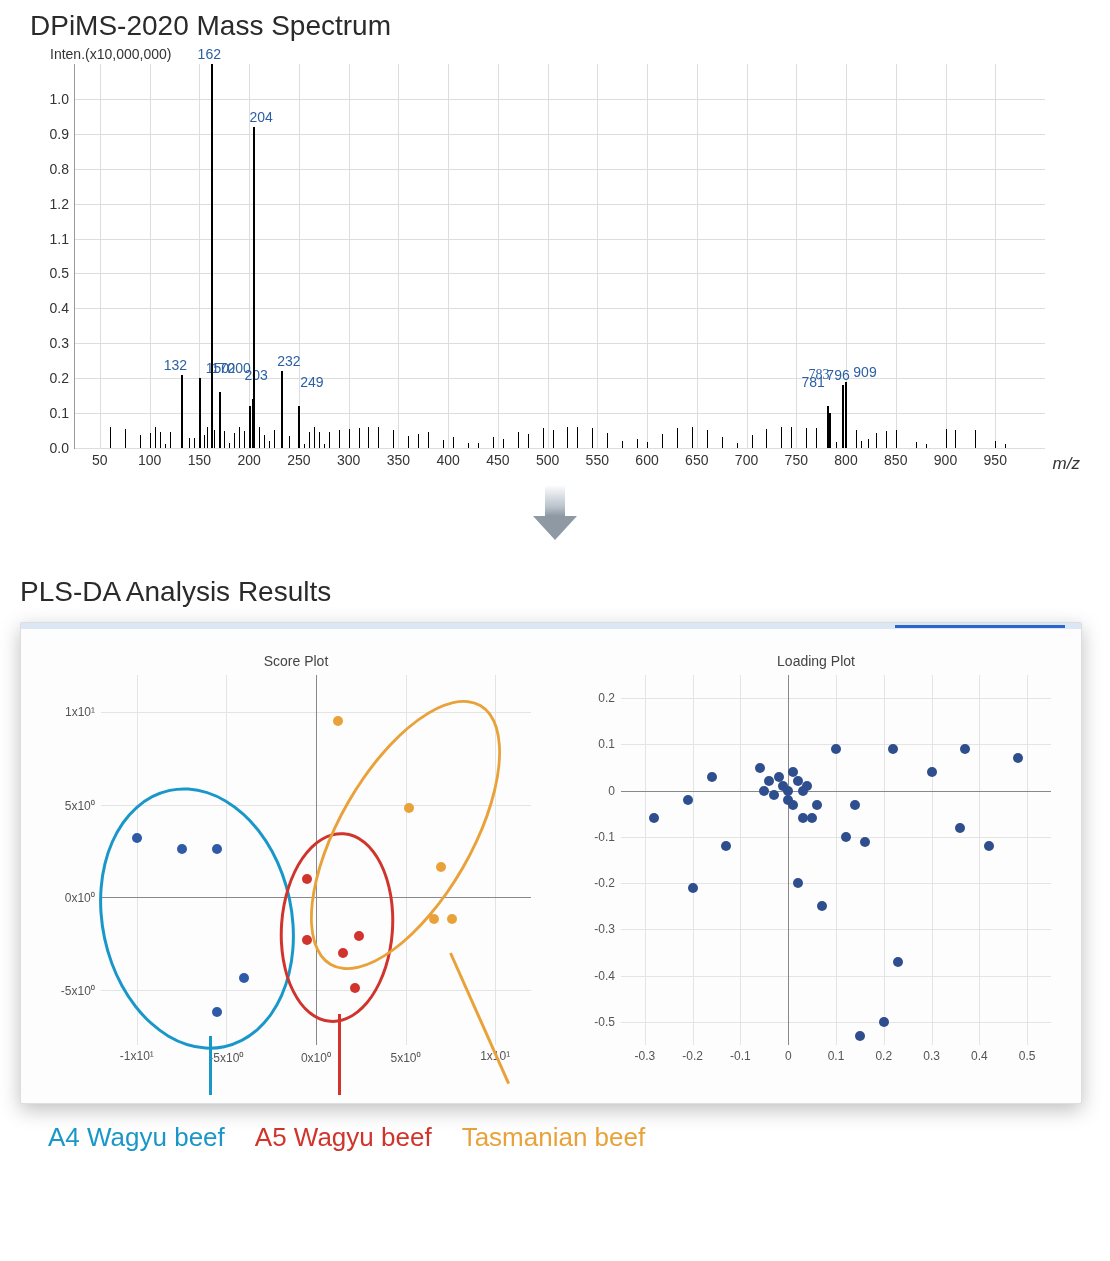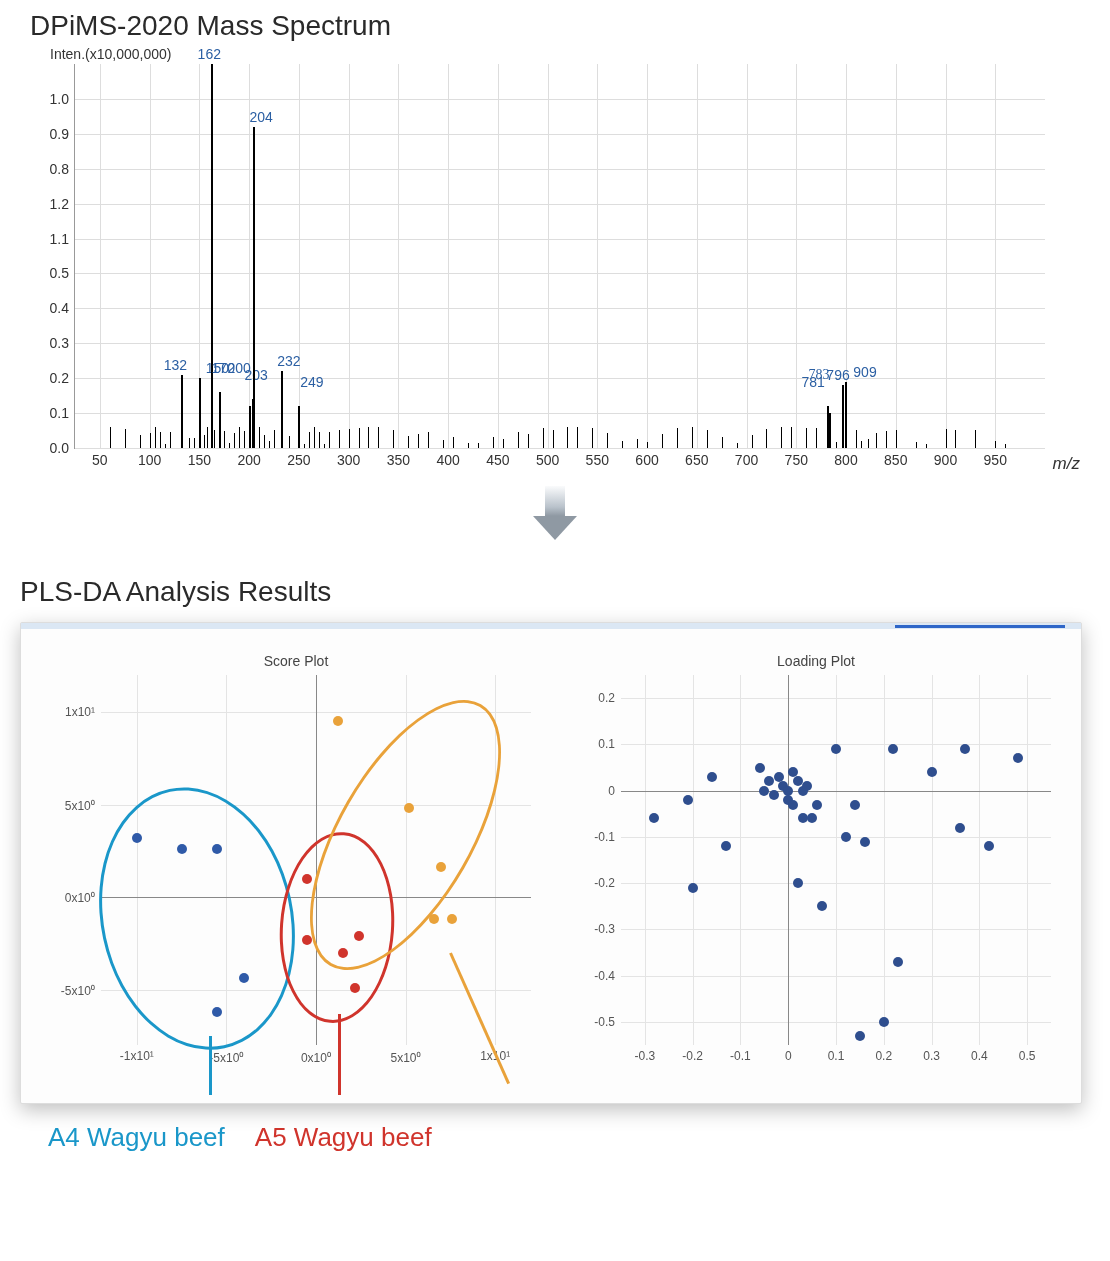--- a/index.html
+++ b/index.html
@@ -377,15 +377,16 @@
           <div class="pt navy" style="left: 344px; top: 74px;"></div>
           <div class="pt navy" style="left: 367.889px; top: 171.125px;"></div>
           <div class="pt navy" style="left: 396.556px; top: 83.25px;"></div>
         </div>
   </div>
 </div>
 
 <div class="legend">
   <span class="a4">A4 Wagyu beef</span>
   <span class="a5">A5 Wagyu beef</span>
+  <span class="tas">Tasmanian beef</span>
 </div>
 
 </div>
 
 </body></html>

